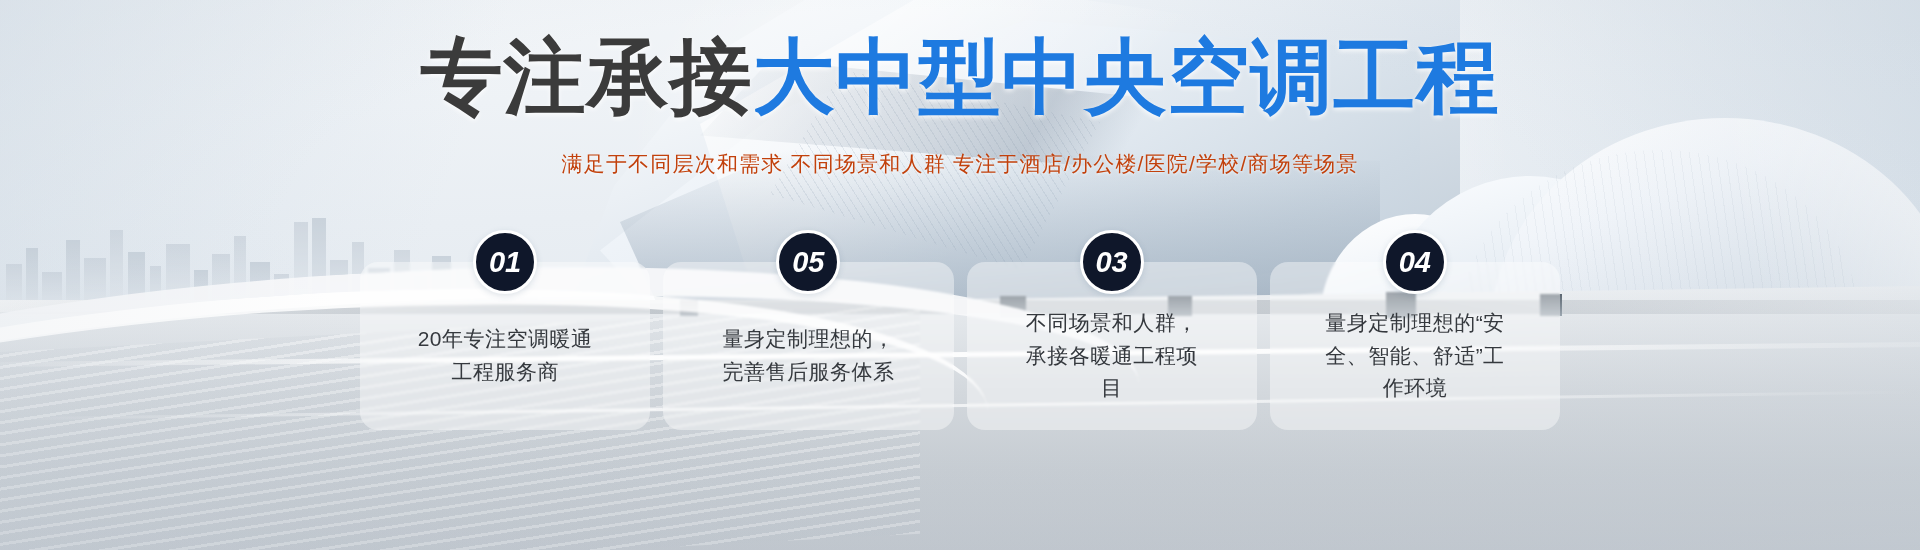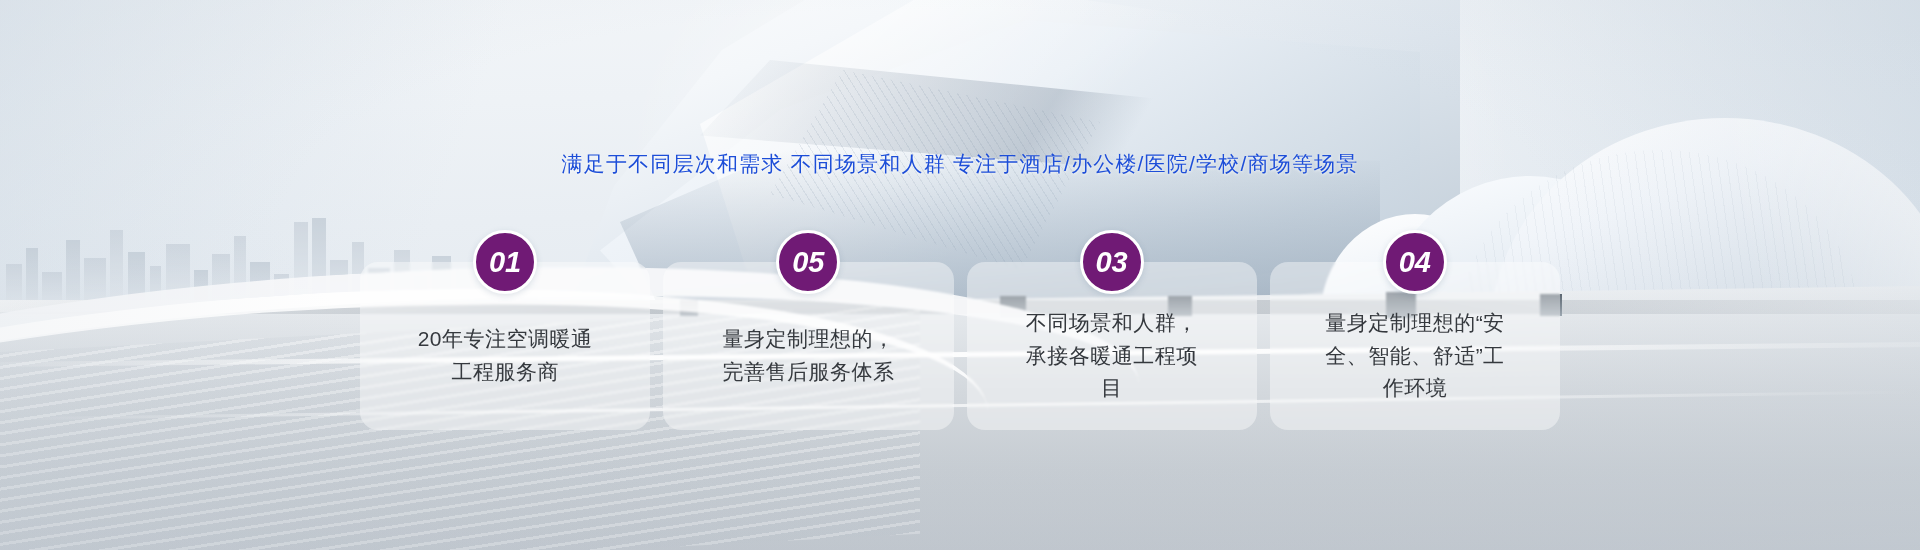--- a/index.html
+++ b/index.html
@@ -170,21 +170,21 @@
     white-space:nowrap;
     text-shadow:0 2px 5px rgba(255,255,255,.85);
   }
   .hl-dark { color:#3b3b3b; }
   .hl-blue { color:#1e7ae0; }
 
   .subtitle {
     position:absolute; left:0; top:150px; width:1920px;
     text-align:center;
     font-size:21px;
-    color:#1d4ed8;
+    color:#c2410c;
     letter-spacing:1.2px;
     white-space:nowrap;
     text-shadow:0 1px 3px rgba(255,255,255,.8);
   }
 
   
   .cards {
     position:absolute; left:360px; top:262px;
     width:1200px; height:168px;
     display:flex;
@@ -208,21 +208,21 @@
     text-align:center;
     letter-spacing:.5px;
     width:188px;
   }
   .badge {
     position:absolute;
     top:-32px; left:50%;
     transform:translateX(-50%);
     width:64px; height:64px;
     border-radius:50%;
-    background:#701a75;
+    background:#0f172a;
     border:3px solid #ffffff;
     box-shadow:0 2px 6px rgba(70,100,130,.18);
     display:flex;
     align-items:center;
     justify-content:center;
   }
   .badge span {
     color:#ffffff;
     font-size:29px;
     font-weight:bold;
@@ -294,20 +294,23 @@
     <div class="pier" style="left:680px;  top:300px; width:18px; height:16px;"></div>
 
     <div class="road-blur"></div>
     <div class="road-curve"></div>
     <div class="road-curve2"></div>
     <div class="road-line-a"></div>
     <div class="road-line-b"></div>
     <div class="vign"></div>
   </div>
 
+  <div class="headline">
+    <span class="hl-dark">专注承接</span><span class="hl-blue">大中型中央空调工程</span>
+  </div>
 
   <div class="subtitle">满足于不同层次和需求  不同场景和人群  专注于酒店/办公楼/医院/学校/商场等场景</div>
 
   <div class="cards">
 
     <div class="card">
       <div class="badge">
         <span>01</span>
       </div>
       <div class="card-text">20年专注空调暖通工程服务商</div>

